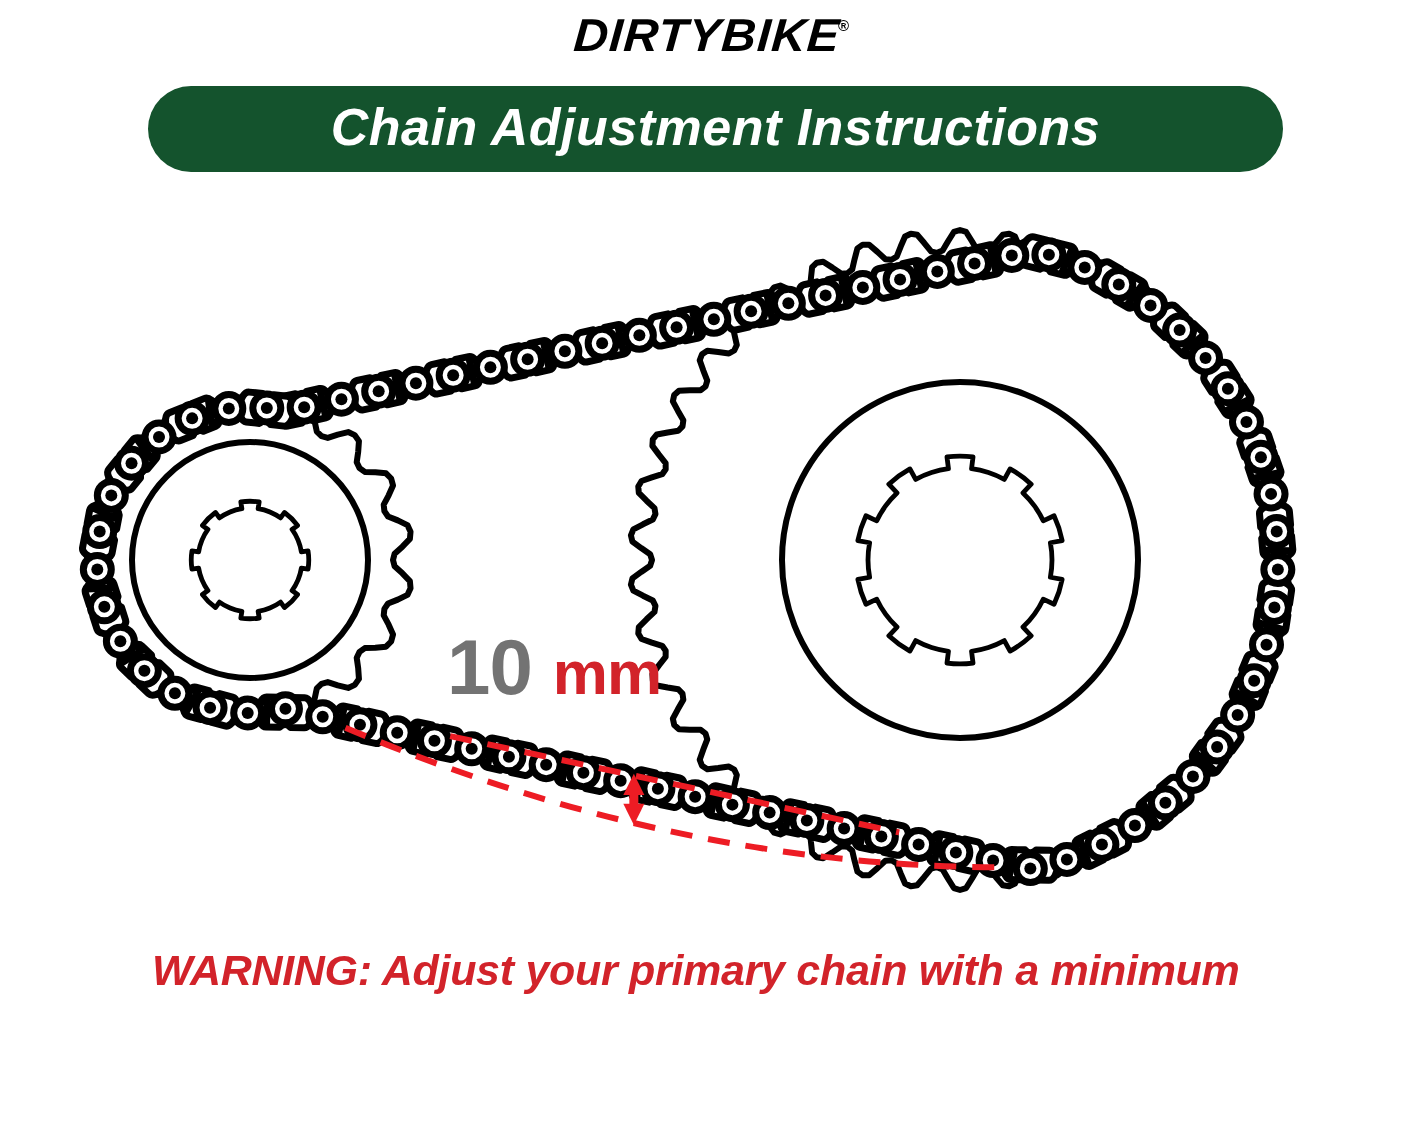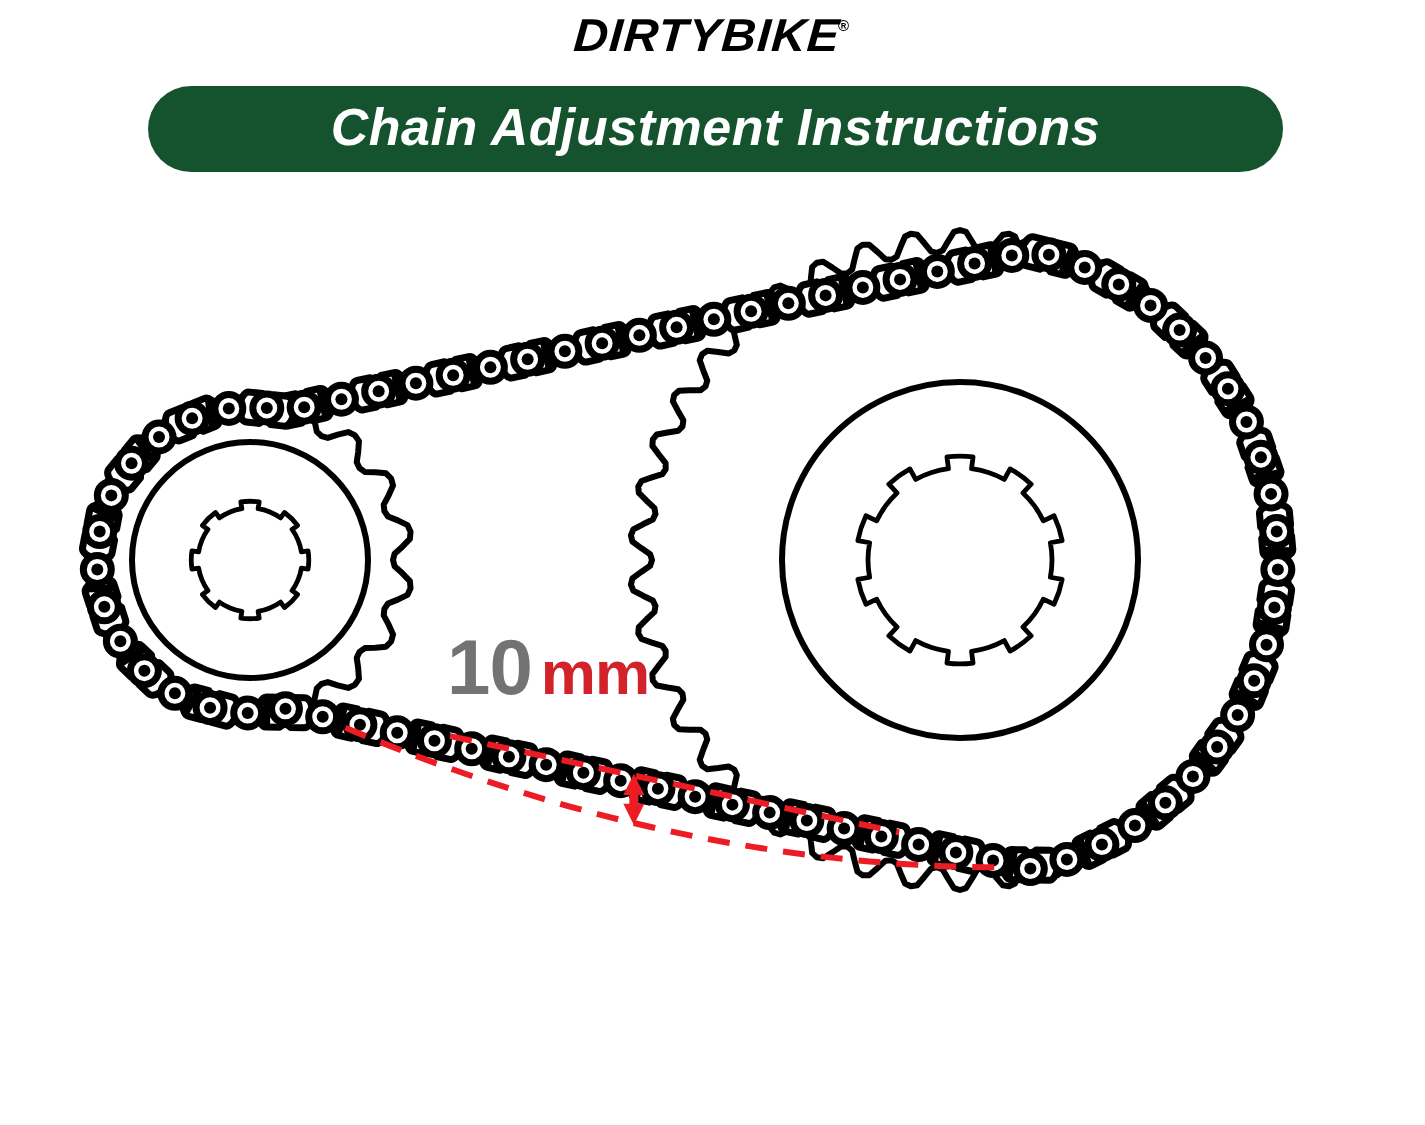--- a/index.html
+++ b/index.html
@@ -97,21 +97,21 @@
     font-weight: bold;
     font-size: 78px;
     color: #737373;
     letter-spacing: -1px;
   }
   #measurement-label .meas-unit {
     font-family: "Liberation Sans", sans-serif;
     font-weight: bold;
     font-size: 62px;
     color: #D2232A;
-    margin-left: 9px;
+    margin-left: 21px;
     letter-spacing: -1px;
   }
 
   
   #warning-text {
     position: absolute;
     left: 152px;
     top: 948px;
     width: 1150px;
     color: #D2232A;
@@ -696,13 +696,14 @@
         <path d="M 633.85 639.9 L 623.31 618.65 L 644.39 618.65 Z" fill="#ED1C24" stroke="none"></path>
       </g>
   </svg>
 </div>
 
 <div id="measurement-label">
   <span class="meas-value">10</span><span class="meas-unit">mm</span>
 </div>
 
 <div id="warning-text">
+  <span class="warn-line">WARNING: Adjust your primary chain with a minimum</span>
 </div>
 
 </body></html>

